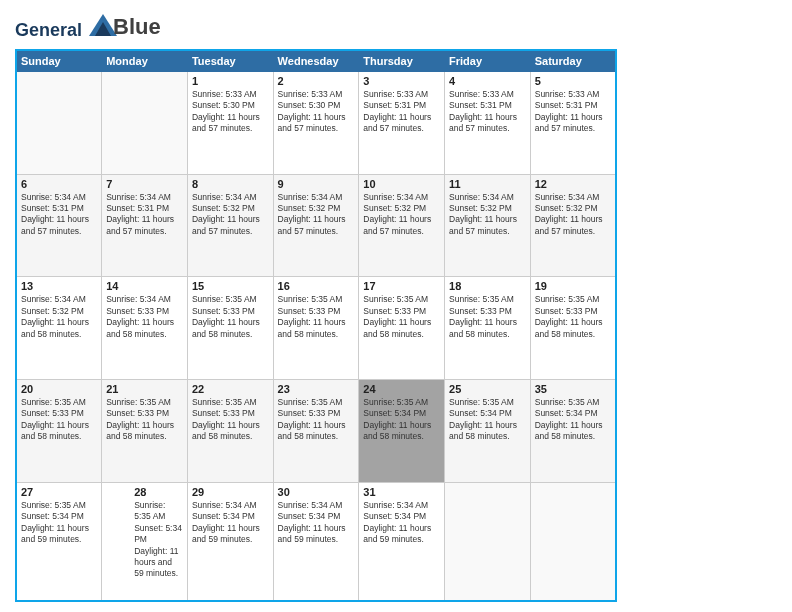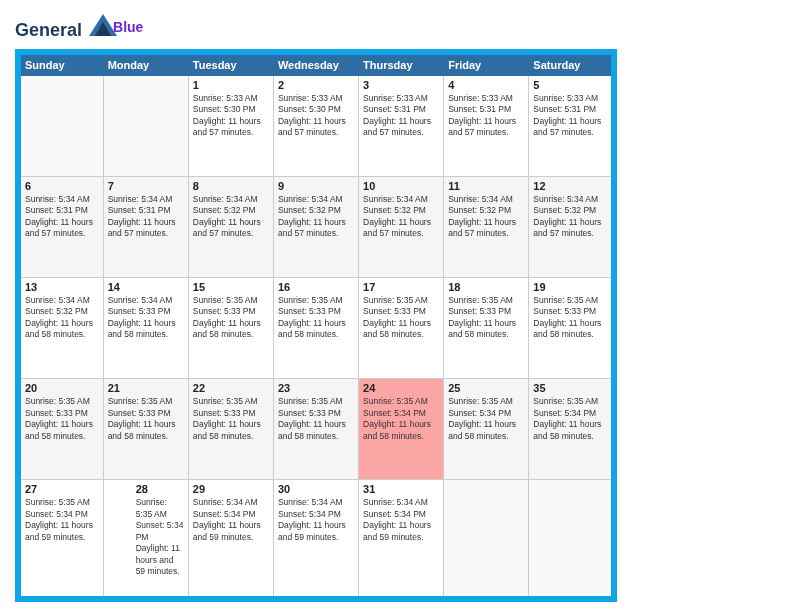--- a/index.html
+++ b/index.html
@@ -50,21 +50,21 @@
       font-weight: bold;
       color: #1a3a5c;
       line-height: 1.1;
     }
     .subtitle {
       font-size: 14px;
       color: #555;
     }
     .calendar {
       flex: 1;
-      border: 6px solid #0ea5e9;
+      border: 2px solid #0ea5e9;
       border-collapse: collapse;
       width: 100%;
       table-layout: fixed;
     }
     .calendar th {
       background: #2e6da4;
       color: white;
       font-size: 11px;
       font-weight: bold;
       padding: 4px 4px;
@@ -112,21 +112,21 @@
     <div class="logo">
       <div>
         <div style="display:flex;align-items:center;">
           <div class="logo-text">
             <span style="color:#1a3a5c;font-size:18px;font-weight:bold;">General</span>
             <svg class="logo-icon" viewBox="0 0 28 22">
               <polygon points="0,22 14,0 28,22" fill="#2e6da4"></polygon>
               <polygon points="6,22 14,8 22,22" fill="#1a3a5c"></polygon>
             </svg>
           </div>
-          <div style="color:#6d28d9;font-size:14px;font-weight:bold;margin-left:-4px;">Blue</div>
+          <div style="color:#404040;font-size:22px;font-weight:bold;margin-left:-4px;">Blue</div>
         </div>
       </div>
     </div>
     <div class="title-block">
       <div class="month-title"></div>
       <div class="subtitle"></div>
     </div>
   </div>
 
   <table class="calendar">
@@ -237,21 +237,21 @@
             <div class="day-info">Sunrise: 5:35 AM<br>Sunset: 5:33 PM<br>Daylight: 11 hours and 58 minutes.</div>
           </td>
           <td style="background: rgb(245, 245, 245);">
             <span class="day-num">22</span>
             <div class="day-info">Sunrise: 5:35 AM<br>Sunset: 5:33 PM<br>Daylight: 11 hours and 58 minutes.</div>
           </td>
           <td style="background: rgb(245, 245, 245);">
             <span class="day-num">23</span>
             <div class="day-info">Sunrise: 5:35 AM<br>Sunset: 5:33 PM<br>Daylight: 11 hours and 58 minutes.</div>
           </td>
-          <td style="background: #fca5a5; margin-top: 16px;">
+          <td style="background: #a3a3a3; margin-top: 16px;">
             <span class="day-num">24</span>
             <div class="day-info">Sunrise: 5:35 AM<br>Sunset: 5:34 PM<br>Daylight: 11 hours and 58 minutes.</div>
           </td>
           <td style="background: rgb(245, 245, 245);">
             <span class="day-num">25</span>
             <div class="day-info">Sunrise: 5:35 AM<br>Sunset: 5:34 PM<br>Daylight: 11 hours and 58 minutes.</div>
           </td>
           <td style="background: rgb(245, 245, 245);">
             <span class="day-num">35</span>
             <div class="day-info">Sunrise: 5:35 AM<br>Sunset: 5:34 PM<br>Daylight: 11 hours and 58 minutes.</div>

